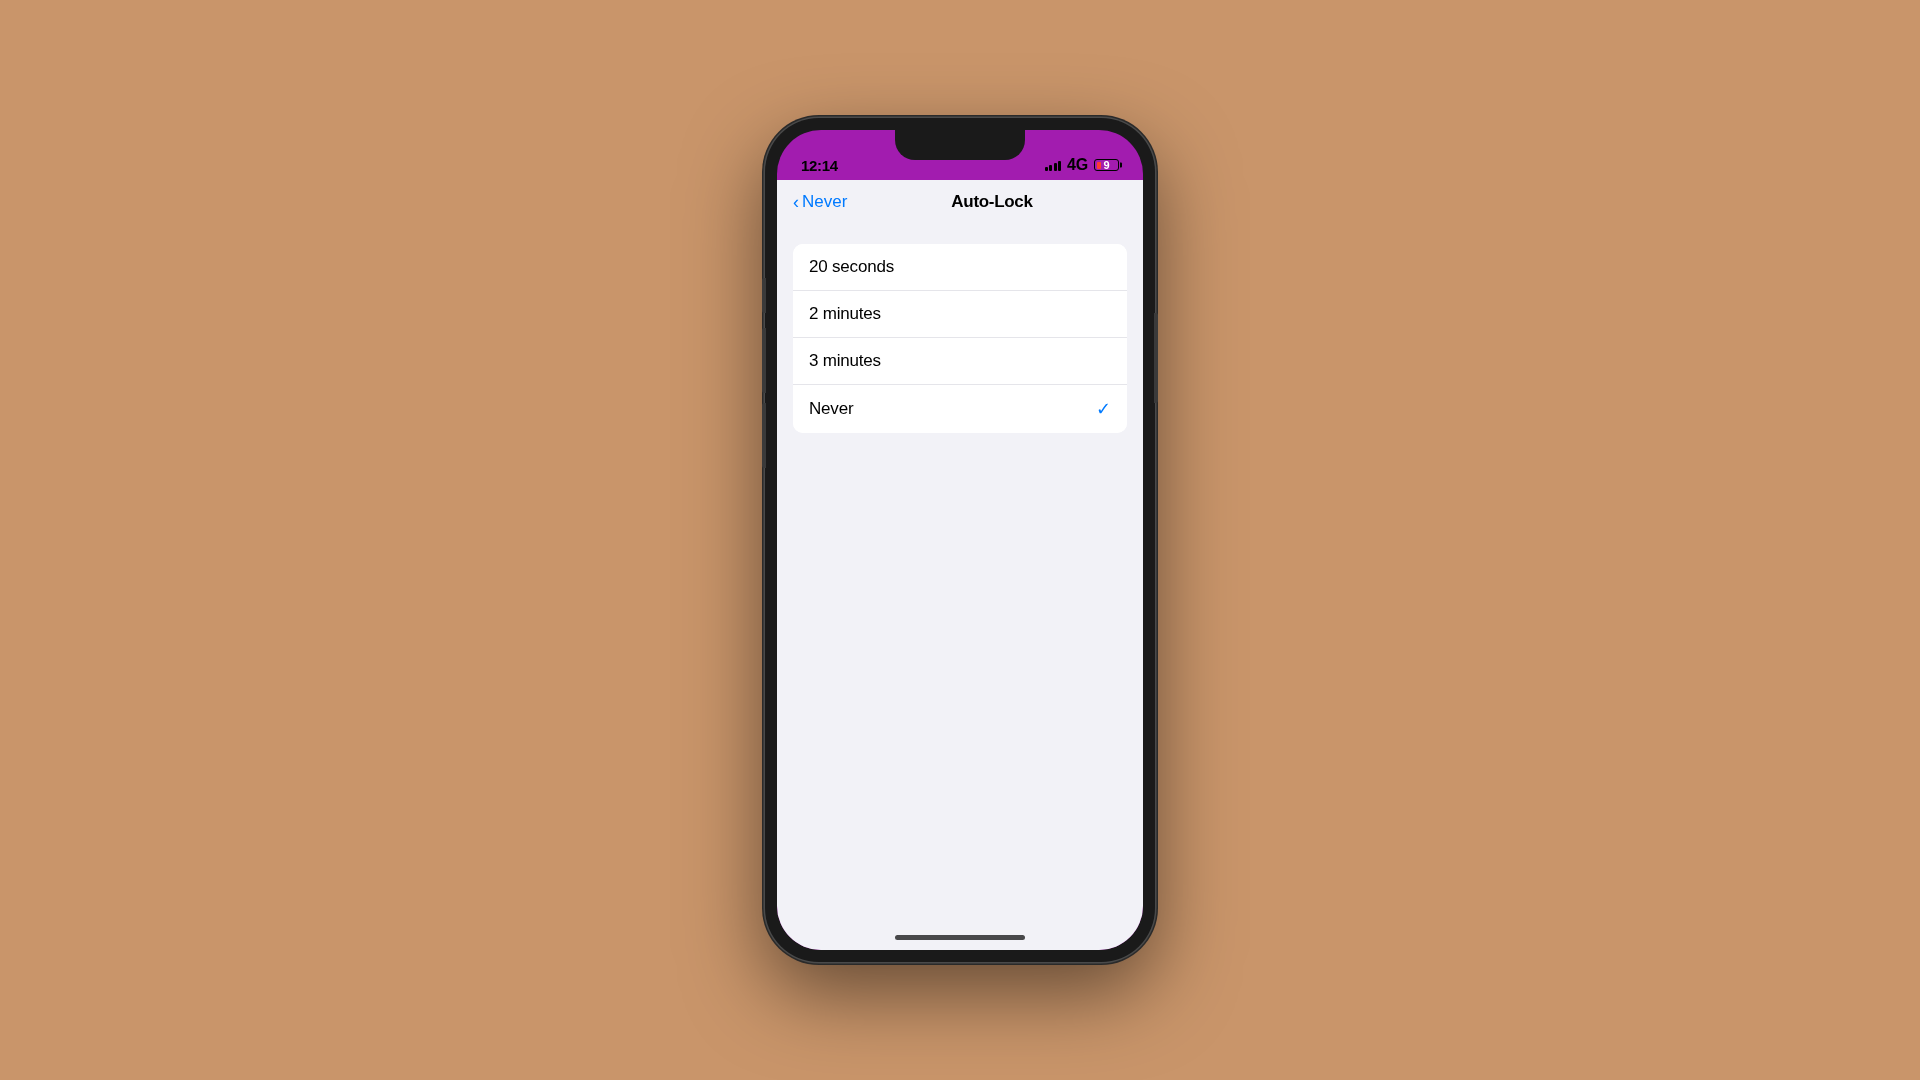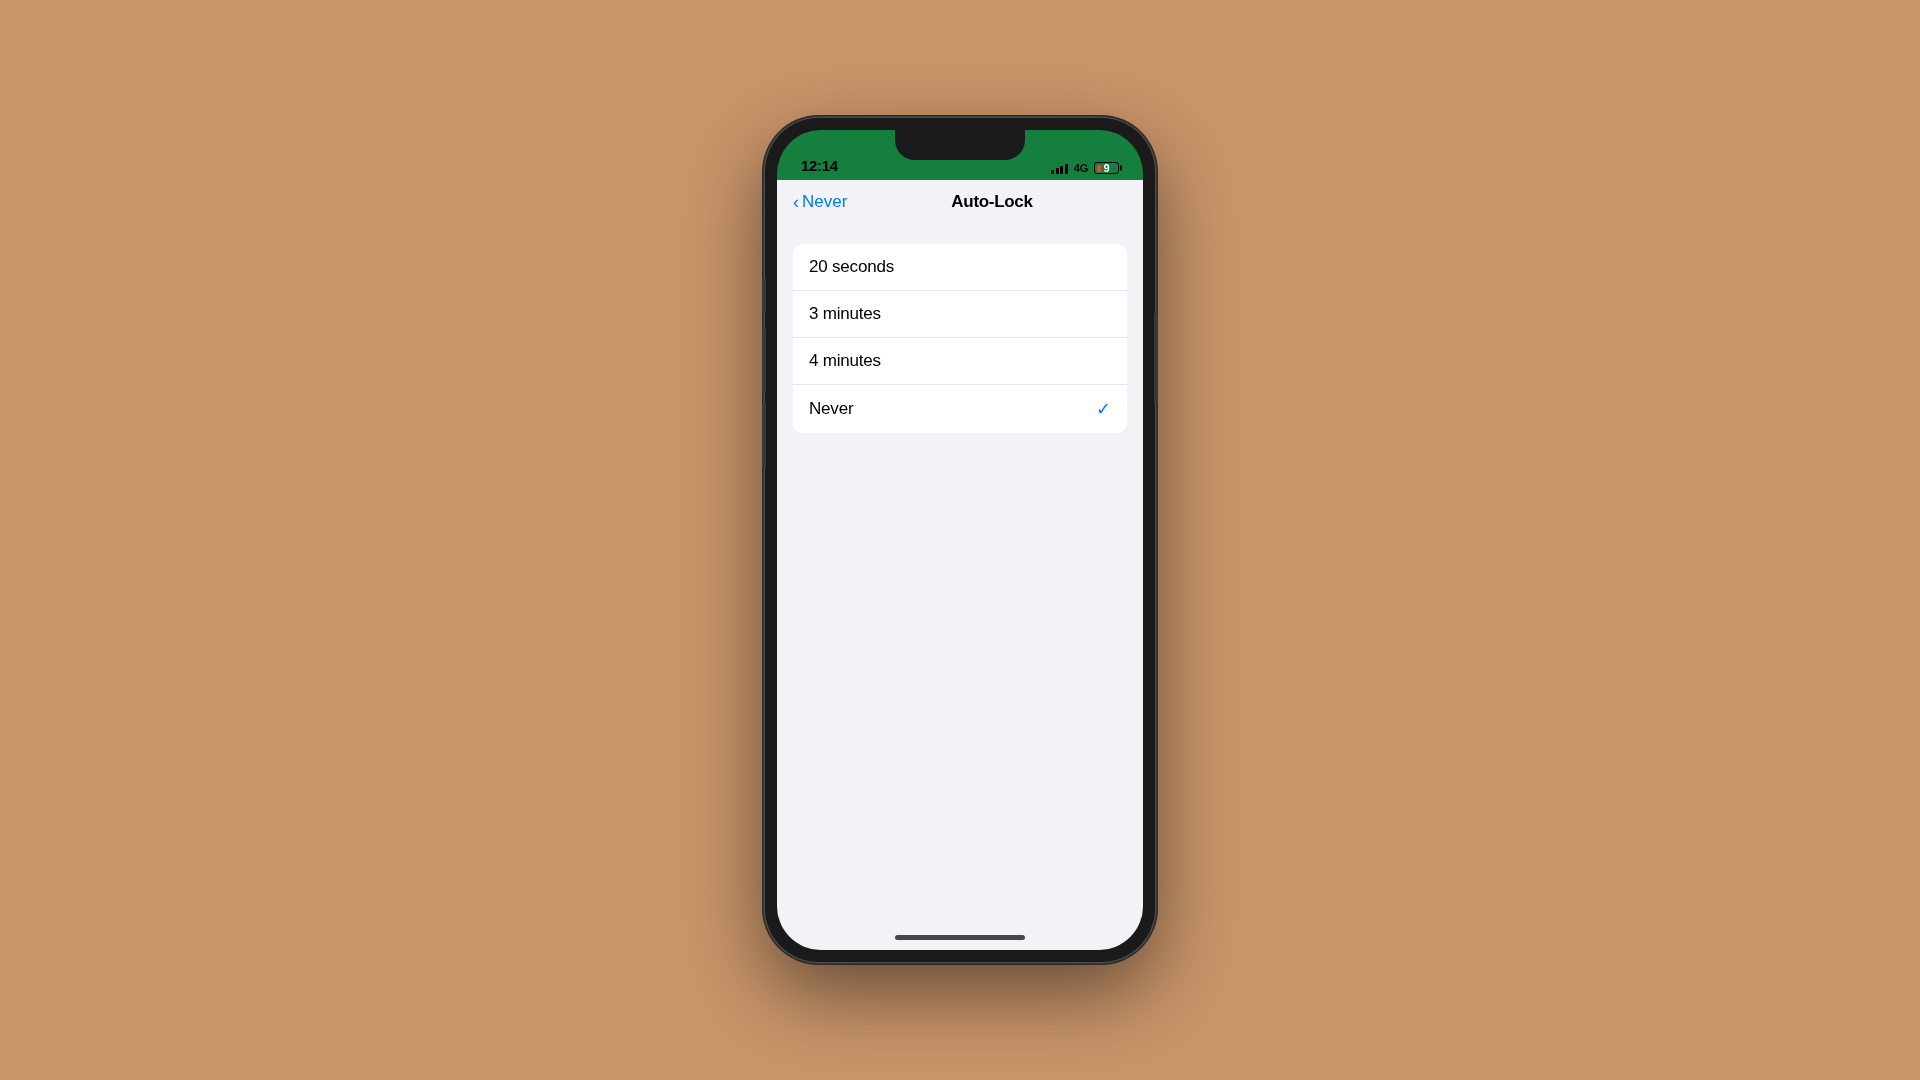--- a/index.html
+++ b/index.html
@@ -68,21 +68,21 @@
       background: #3a3a3a;
       border-radius: 0 2px 2px 0;
     }
 
     .phone-screen {
       position: absolute;
       top: 12px;
       left: 12px;
       right: 12px;
       bottom: 12px;
-      background: #15803d;
+      background: #a21caf;
       border-radius: 44px;
       overflow: hidden;
     }
 
     
     .notch {
       position: absolute;
       top: 0;
       left: 50%;
       transform: translateX(-50%);
@@ -128,21 +128,21 @@
       height: 12px;
     }
     .signal-bars span {
       display: block;
       width: 3px;
       background: #000;
       border-radius: 1px;
     }
 
     .cell-label {
-      font-size: 11px;
+      font-size: 16px;
       font-weight: 600;
       color: #000;
       letter-spacing: -0.2px;
     }
 
     .battery {
       display: flex;
       align-items: center;
       gap: 2px;
     }
@@ -336,28 +336,28 @@
 
     <div class="content">
 
       <div class="options-list">
 
         <div class="option-item">
           <span class="option-label">20 seconds</span>
         </div>
 
 
+        <div class="option-item">
+          <span class="option-label">2 minutes</span>
+        </div>
 
         <div class="option-item">
           <span class="option-label">3 minutes</span>
         </div>
 
-        <div class="option-item">
-          <span class="option-label">4 minutes</span>
-        </div>
 
 
         <div class="option-item">
           <span class="option-label">Never</span>
           <span class="checkmark">✓</span>
         </div>
 
       </div>
 
 

